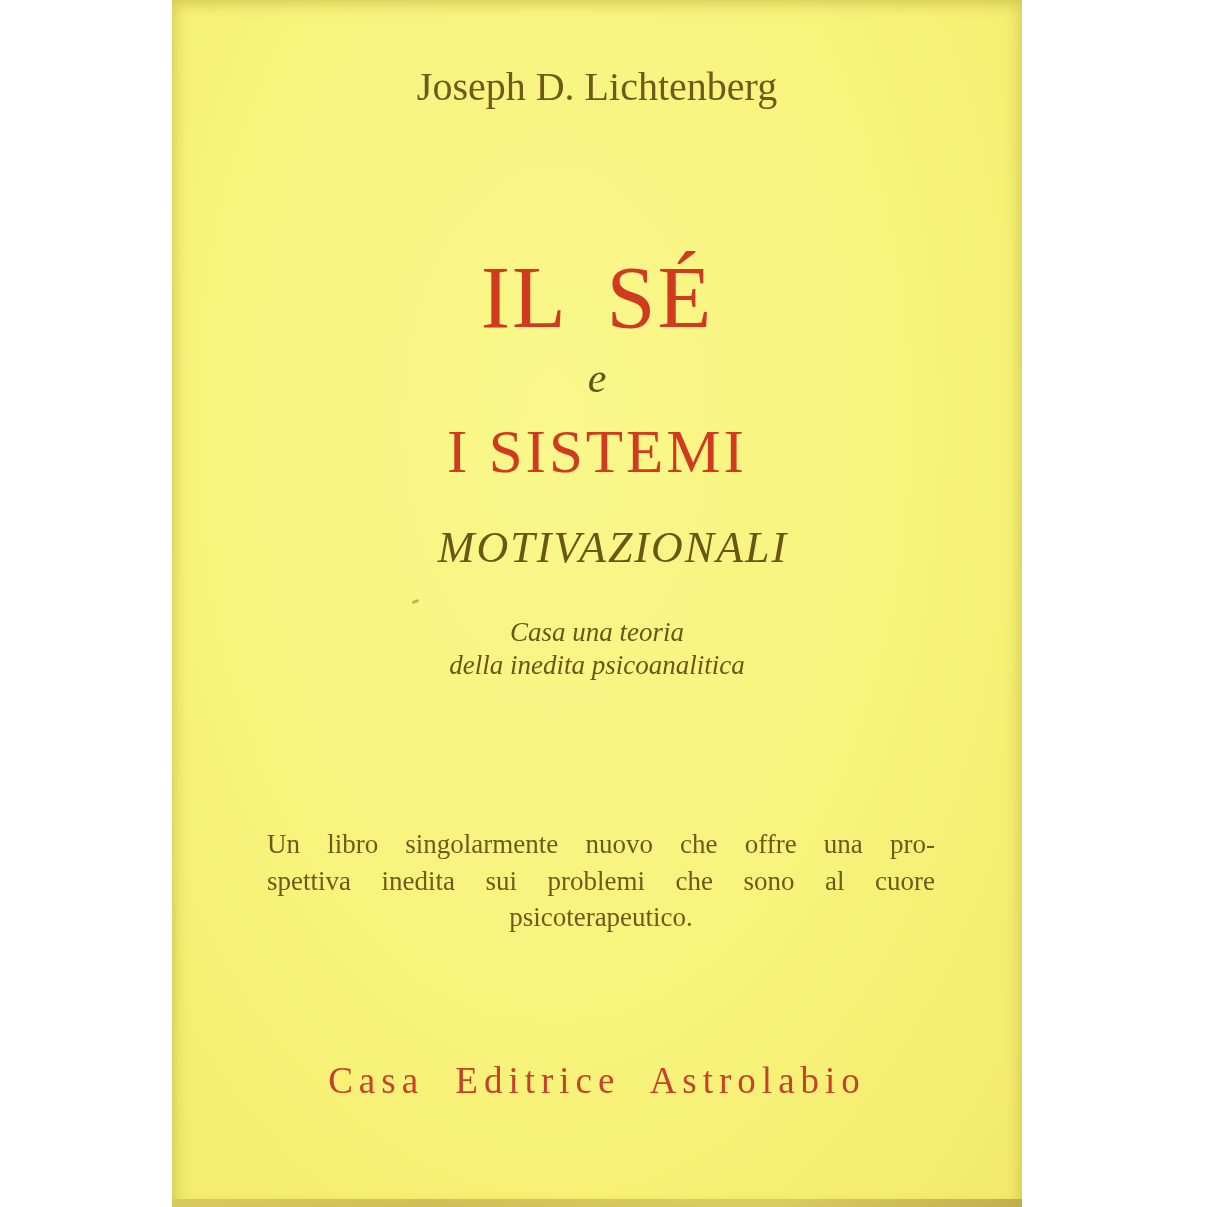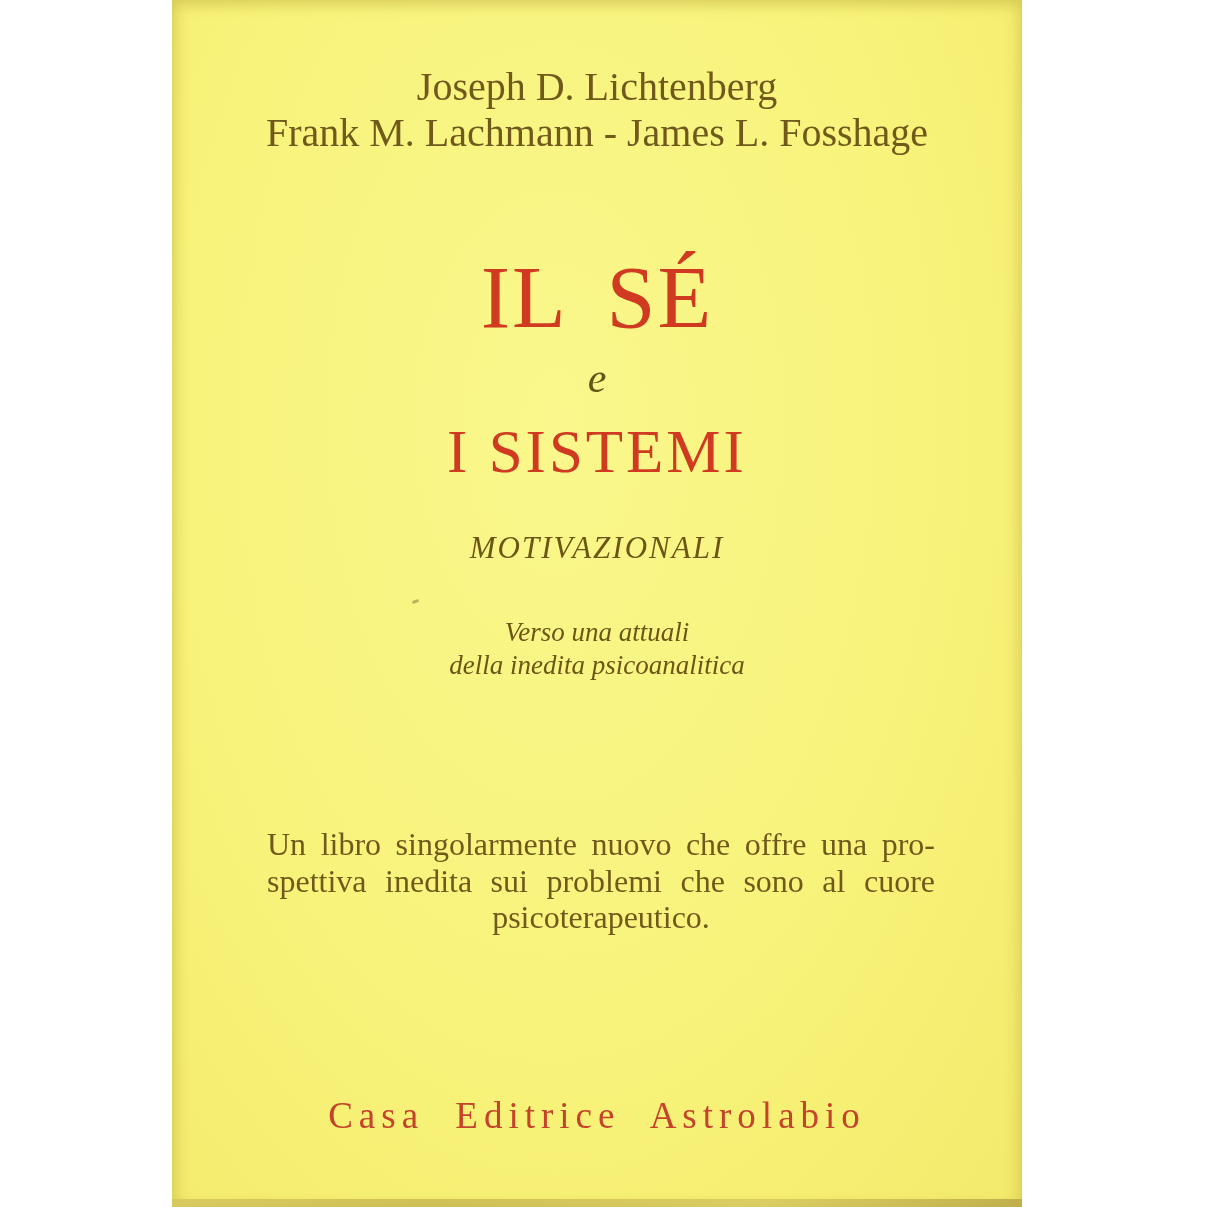--- a/index.html
+++ b/index.html
@@ -69,25 +69,26 @@
   }
   .title-line2 {
     top: 406px;
     font-size: 61px;
     line-height: 92px;
     letter-spacing: 3px;
     color: var(--title-red, #cf3a20);
   }
   .title-line3 {
     top: 522px;
-    font-size: 31px;
+    font-size: 44px;
     line-height: 52px;
     font-style: italic;
     letter-spacing: 2px;
     color: #6b5616;
+    padding-left: 16px;
   }
   .subtitle {
     top: 616px;
     font-size: 27px;
     line-height: 33px;
     font-style: italic;
     color: #6b5616;
   }
   .print-speck {
     position: absolute;
@@ -98,64 +99,63 @@
     background: #8a7a35;
     border-radius: 2px;
     transform: rotate(-20deg);
     opacity: 0.55;
   }
   .description {
     position: absolute;
     top: 826px;
     left: calc(50% - 330px);
     width: 668px;
-    font-size: 32px;
+    font-size: 27px;
     line-height: 36.5px;
     color: var(--text-olive, #6f5a1b);
   }
   .desc-line {
     text-align: justify;
     text-align-last: justify;
   }
   .desc-line.last {
     text-align: right;
     text-align-last: center;
   }
   .publisher {
-    top: 1095px;
+    top: 1060px;
     font-size: 37px;
     line-height: 42px;
     letter-spacing: 6px;
     word-spacing: 16px;
     color: var(--publisher-red, #c5432a);
   }
 </style>
 </head>
 <body>
 
 <div class="photo">
   <div class="cover">
 
     <div class="block authors">
       <div>Joseph D. Lichtenberg</div>
-      <div>Frank M. Lachmann - James L. Fosshage</div>
     </div>
 
     <div class="block title-main">IL SÉ</div>
 
     <div class="block title-conjunction">e</div>
 
     <div class="block title-line2">I SISTEMI</div>
 
     <div class="block title-line3">MOTIVAZIONALI</div>
 
     <div class="print-speck"></div>
 
     <div class="block subtitle">
-      <div>Verso una attuali</div>
+      <div>Casa una teoria</div>
       <div>della inedita psicoanalitica</div>
     </div>
 
     <div class="description">
       <div class="desc-line">Un libro singolarmente nuovo che offre una pro-</div>
       <div class="desc-line">spettiva inedita sui problemi che sono al cuore</div>
       <div class="desc-line last">psicoterapeutico.</div>
     </div>
 
     <div class="block publisher">Casa Editrice Astrolabio</div>

